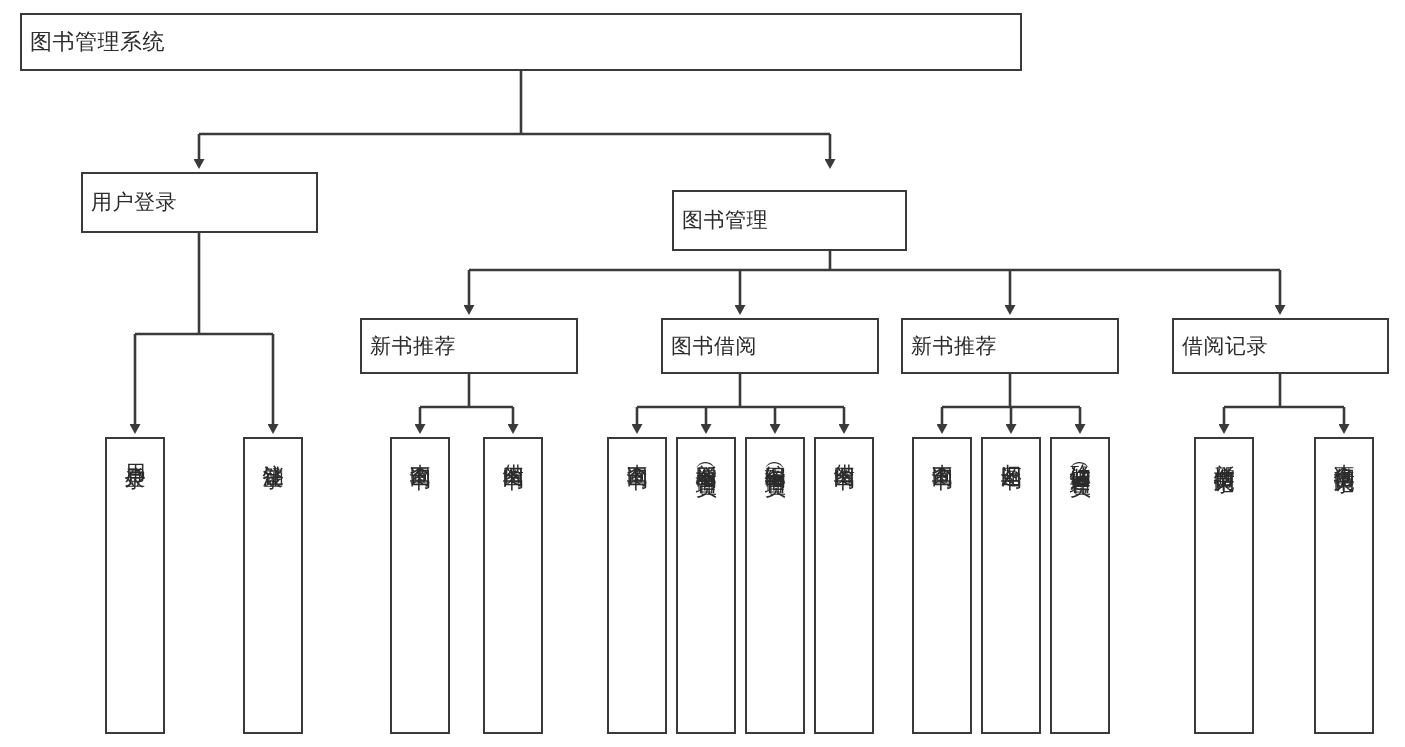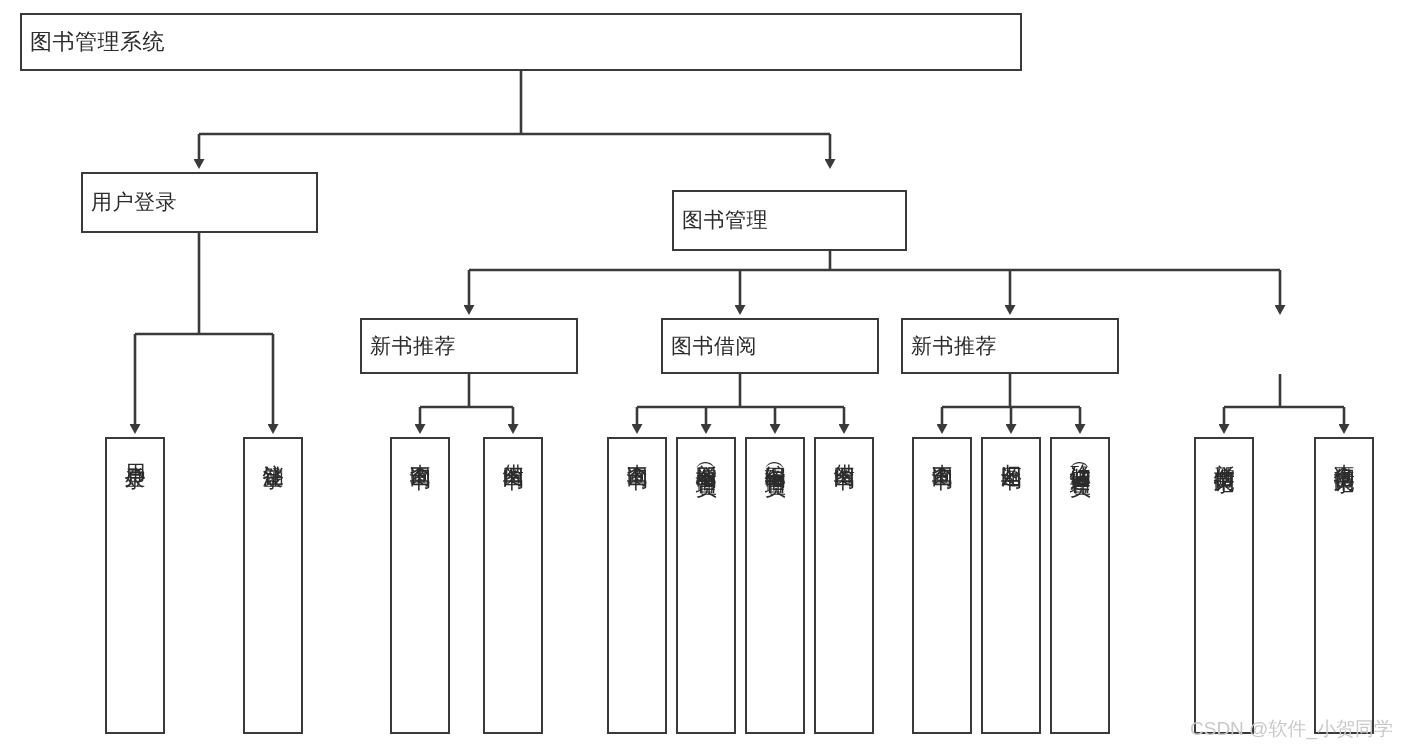--- a/index.html
+++ b/index.html
@@ -146,20 +146,23 @@
   </div>
 
   <div class="node horiz" style="left:661px; top:318px; width:218px; height:56px;">
     <span class="node-label">图书借阅</span>
   </div>
 
   <div class="node horiz" style="left:901px; top:318px; width:218px; height:56px;">
     <span class="node-label">新书推荐</span>
   </div>
 
+  <div class="node horiz" style="left:1172px; top:318px; width:217px; height:56px;">
+    <span class="node-label">借阅记录</span>
+  </div>
 
   <div class="node vert" style="left:105px; top:437px; width:60px; height:297px;">
     <span class="node-label">用户登录</span>
   </div>
 
   <div class="node vert" style="left:243px; top:437px; width:60px; height:297px;">
     <span class="node-label">注销登录</span>
   </div>
 
   <div class="node vert" style="left:390px; top:437px; width:60px; height:297px;">
@@ -199,15 +202,14 @@
   </div>
 
   <div class="node vert" style="left:1194px; top:437px; width:60px; height:297px;">
     <span class="node-label">新增借阅记录</span>
   </div>
 
   <div class="node vert" style="left:1314px; top:437px; width:60px; height:297px;">
     <span class="node-label">查询借阅记录</span>
   </div>
 
-  <div class="watermark" style="left:1190px; top:716px;">CSDN @软件_小贺同学</div>
 
 </div>
 
 </body></html>

